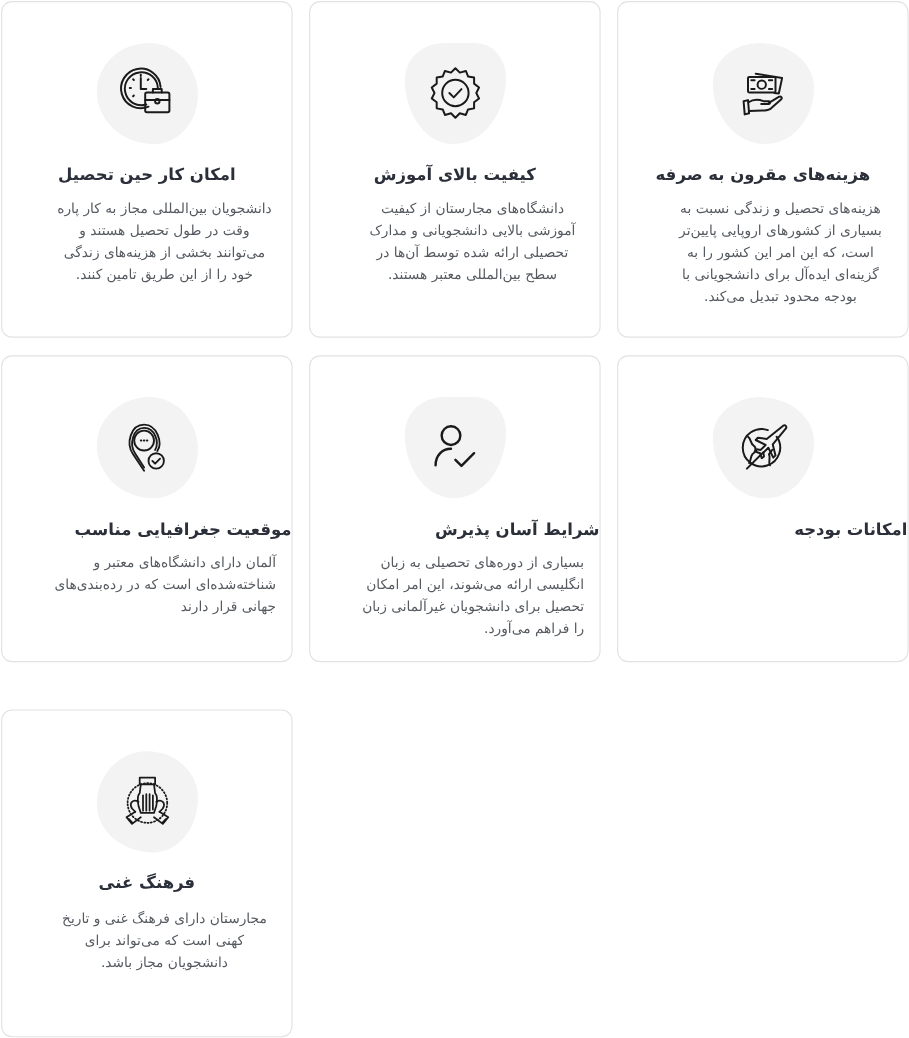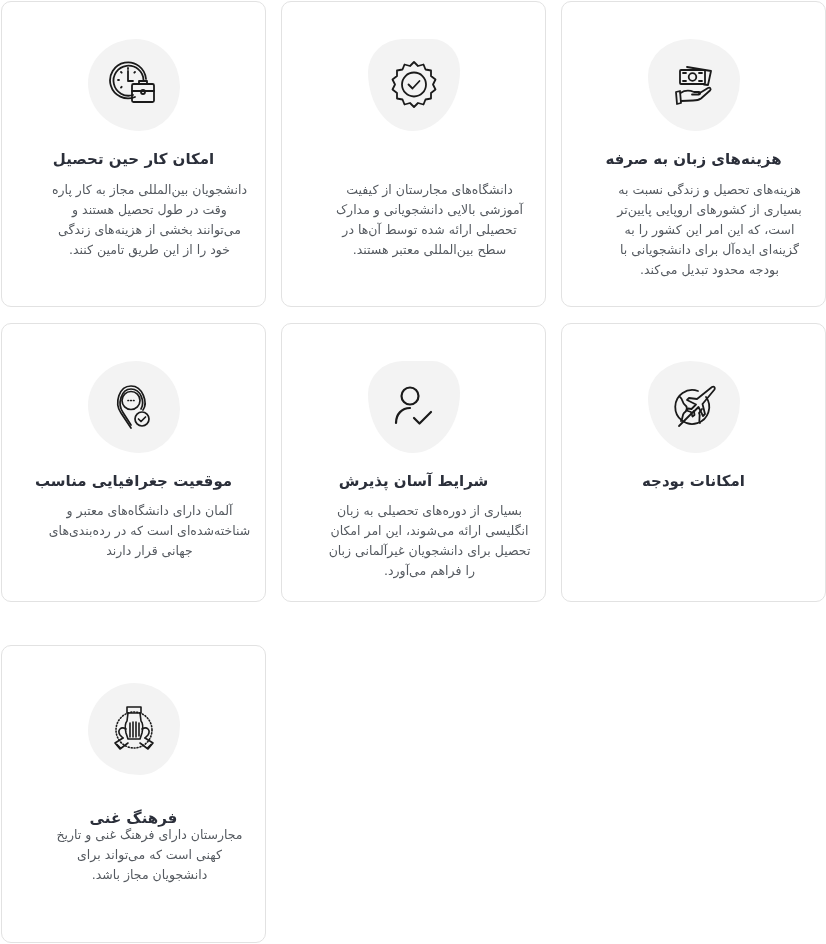--- a/index.html
+++ b/index.html
@@ -15,21 +15,21 @@
     background: #fff;
     border: 1px solid #e2e2e2;
     border-radius: 10px;
     direction: rtl;
     text-align: center;
   }
   .card.c1 { left: 561px; }
   .card.c2 { left: 281px; }
   .card.c3 { left: 1px; padding-left: 35px; }
   .card.r1 { top: 1px; height: 306px; }
-  .card.r2 { top: 323px; height: 279px; }
+  .card.r2 { top: 323px; height: 279px; text-align: right; }
   .card.r3 { top: 645px; height: 298px; }
   .icon-wrap {
     position: absolute; left: 50%; top: 37px;
     width: 92px; height: 92px; margin-left: -46px;
   }
   .blob {
     position: absolute; inset: 0;
     background: #f3f3f3;
     border-radius: 46% 54% 48% 52% / 40% 44% 56% 60%;
   }
@@ -38,21 +38,21 @@
   .card.r3 .blob { border-radius: 50% 50% 44% 56% / 52% 46% 54% 48%; }
   .icon-wrap svg {
     position: absolute; left: 50%; top: 50%;
     width: 52px; height: 52px; margin: -26px 0 0 -26px;
   }
   .title {
     position: absolute; left: 0; right: 0; top: 146px;
     font-size: 15px; font-weight: bold; color: #2b2f3a;
     line-height: 22px;
   }
-  .card.r3 .title { top: 145px; margin-top: 16px; }
+  .card.r3 .title { top: 145px; }
   .desc {
     position: absolute; left: 14px; right: 14px; top: 178px;
     font-size: 12.5px; color: #555a60; line-height: 20px; margin-left: 32px;
   }
   .card.r2 .desc { top: 177px; }
   .card.r3 .desc { top: 179px; }
 </style>
 </head>
 <body>
 
@@ -64,33 +64,34 @@
       <svg viewBox="0 0 52 52" fill="none" stroke="#1a1a1a" stroke-width="1.8" stroke-linejoin="round" stroke-linecap="round">
         <path d="M19 8 L43 12 L40 26 L36 25.5"></path>
         <rect x="12" y="11" width="25" height="14" rx="1"></rect>
         <circle cx="24.5" cy="18" r="3.8"></circle>
         <path d="M15 14 L18 14 M15 22 L18 22 M31 14 L34 14 M31 22 L34 22"></path>
         <path d="M8 33 L12 32 L13 44 L9 45 Z"></path>
         <path d="M12.5 34 C17 31 21 31 26 33 L31 33 C32.5 33 32.5 35.5 31 35.5 L24 35.5"></path>
         <path d="M31 34.5 L40 29 C42 28 43.5 30 42 31.5 L33 39.5 C31 41 28 41.5 25 41.5 L13 42"></path>
       </svg>
     </div>
-    <div class="title">هزینه‌های زبان به صرفه</div>
+    <div class="title">هزینه‌های مقرون به صرفه</div>
     <div class="desc">هزینه‌های تحصیل و زندگی نسبت به بسیاری از کشورهای اروپایی پایین‌تر است، که این امر این کشور را به گزینه‌ای ایده‌آل برای دانشجویانی با بودجه محدود تبدیل می‌کند.</div>
   </div>
 
   <div class="card c2 r1">
     <div class="icon-wrap">
       <div class="blob"></div>
       <svg viewBox="0 0 52 52" fill="none" stroke="#1a1a1a" stroke-width="1.8" stroke-linejoin="round" stroke-linecap="round">
         <path d="M26 3 L30 7 L35.5 5.5 L37.5 10.5 L43 11.5 L43 17 L47.5 20.5 L45 25.5 L47.5 30.5 L43 34 L43 39.5 L37.5 40.5 L35.5 45.5 L30 44 L26 48 L22 44 L16.5 45.5 L14.5 40.5 L9 39.5 L9 34 L4.5 30.5 L7 25.5 L4.5 20.5 L9 17 L9 11.5 L14.5 10.5 L16.5 5.5 L22 7 Z"></path>
         <circle cx="26" cy="25.5" r="12"></circle>
         <path d="M20.5 25.5 L24.5 29.5 L31.5 22"></path>
       </svg>
     </div>
+    <div class="title">کیفیت بالای آموزش</div>
     <div class="desc">دانشگاه‌های مجارستان از کیفیت آموزشی بالایی دانشجویانی و مدارک تحصیلی ارائه شده توسط آن‌ها در سطح بین‌المللی معتبر هستند.</div>
   </div>
 
   <div class="card c3 r1">
     <div class="icon-wrap">
       <div class="blob"></div>
       <svg viewBox="0 0 52 52" fill="none" stroke="#1a1a1a" stroke-width="1.8" stroke-linejoin="round" stroke-linecap="round">
         <path d="M27 38 A18 18 0 1 1 38 20"></path>
         <path d="M25 36 A15 15 0 1 1 35.5 21"></path>
         <path d="M20 12 L20 22 L25 22"></path>

